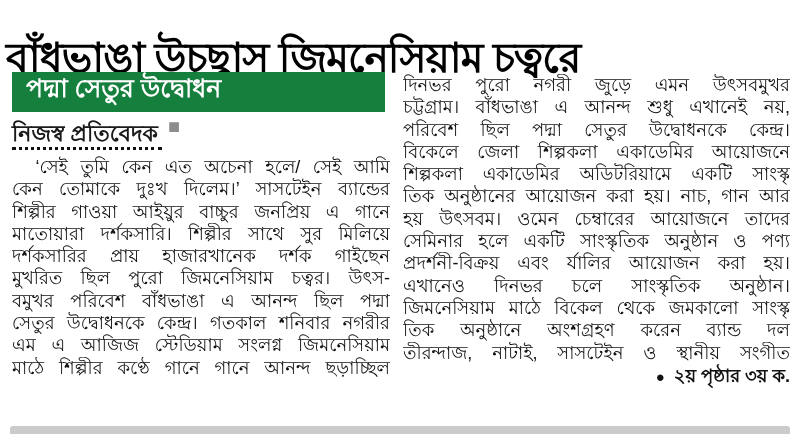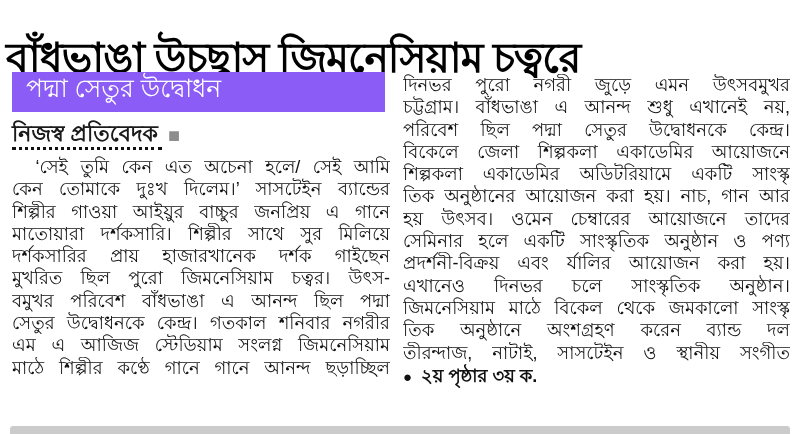--- a/index.html
+++ b/index.html
@@ -27,38 +27,38 @@
     color: #000000;
     letter-spacing: -1px;
     white-space: nowrap;
   }
   .kicker {
     position: absolute;
     top: 72px;
     left: 12px;
     width: 373px;
     height: 40px;
-    background: #8b5cf6;
+    background: #15803d;
     color: #ffffff;
     display: flex;
     align-items: center;
     box-sizing: border-box;
     padding: 0 0 4px 14px;
     font-size: 25px;
-    font-weight: 400;
+    font-weight: 700;
   }
   .byline {
     position: absolute;
     top: 116px;
     left: 12px;
     font-size: 22px;
     font-weight: 600;
     color: #1a1a1a;
     display: flex;
-    align-items: center;
+    align-items: flex-start;
     gap: 10px;
   }
   .byline-marker {
     font-size: 20px;
     color: #8c8c8c;
     line-height: 1;
   }
   .dotted-rule {
     position: absolute;
     top: 147px;
@@ -85,21 +85,21 @@
   .line {
     text-align: justify;
     text-align-last: justify;
     white-space: nowrap;
     overflow: hidden;
   }
   .col-left .line:first-child {
     text-indent: 1.3em;
   }
   .continuation {
-    text-align: left;
+    text-align: right;
     font-weight: 700;
     margin-top: 1px;
   }
   .continuation .bullet {
     font-size: 15px;
     margin-right: 4px;
   }
   .footer-bar {
     position: absolute;
     left: 10px;
@@ -142,21 +142,21 @@
     </div>
 
   <div class="column col-right">
     <div>
         <div class="line">দিনভর পুরো নগরী জুড়ে এমন উৎসবমুখর</div>
         <div class="line">চট্টগ্রাম। বাঁধভাঙা এ আনন্দ শুধু এখানেই নয়,</div>
         <div class="line">পরিবেশ ছিল পদ্মা সেতুর উদ্বোধনকে কেন্দ্র।</div>
         <div class="line">বিকেলে জেলা শিল্পকলা একাডেমির আয়োজনে</div>
         <div class="line">শিল্পকলা একাডেমির অডিটরিয়ামে একটি সাংস্কৃ</div>
         <div class="line">তিক অনুষ্ঠানের আয়োজন করা হয়। নাচ, গান আর</div>
-        <div class="line">হয় উৎসব। ওমেন চেম্বারের আয়োজনে তাদের</div>
+        <div class="line">হয় উৎসবম। ওমেন চেম্বারের আয়োজনে তাদের</div>
         <div class="line">সেমিনার হলে একটি সাংস্কৃতিক অনুষ্ঠান ও পণ্য</div>
         <div class="line">প্রদর্শনী-বিক্রয় এবং র্যালির আয়োজন করা হয়।</div>
         <div class="line">এখানেও দিনভর চলে সাংস্কৃতিক অনুষ্ঠান।</div>
         <div class="line">জিমনেসিয়াম মাঠে বিকেল থেকে জমকালো সাংস্কৃ</div>
         <div class="line">তিক অনুষ্ঠানে অংশগ্রহণ করেন ব্যান্ড দল</div>
         <div class="line">তীরন্দাজ, নাটাই, সাসটেইন ও স্থানীয় সংগীত</div>
       </div>
     <div class="continuation">
       <span class="bullet">●</span>
       <span>২য় পৃষ্ঠার ৩য় ক.</span>

